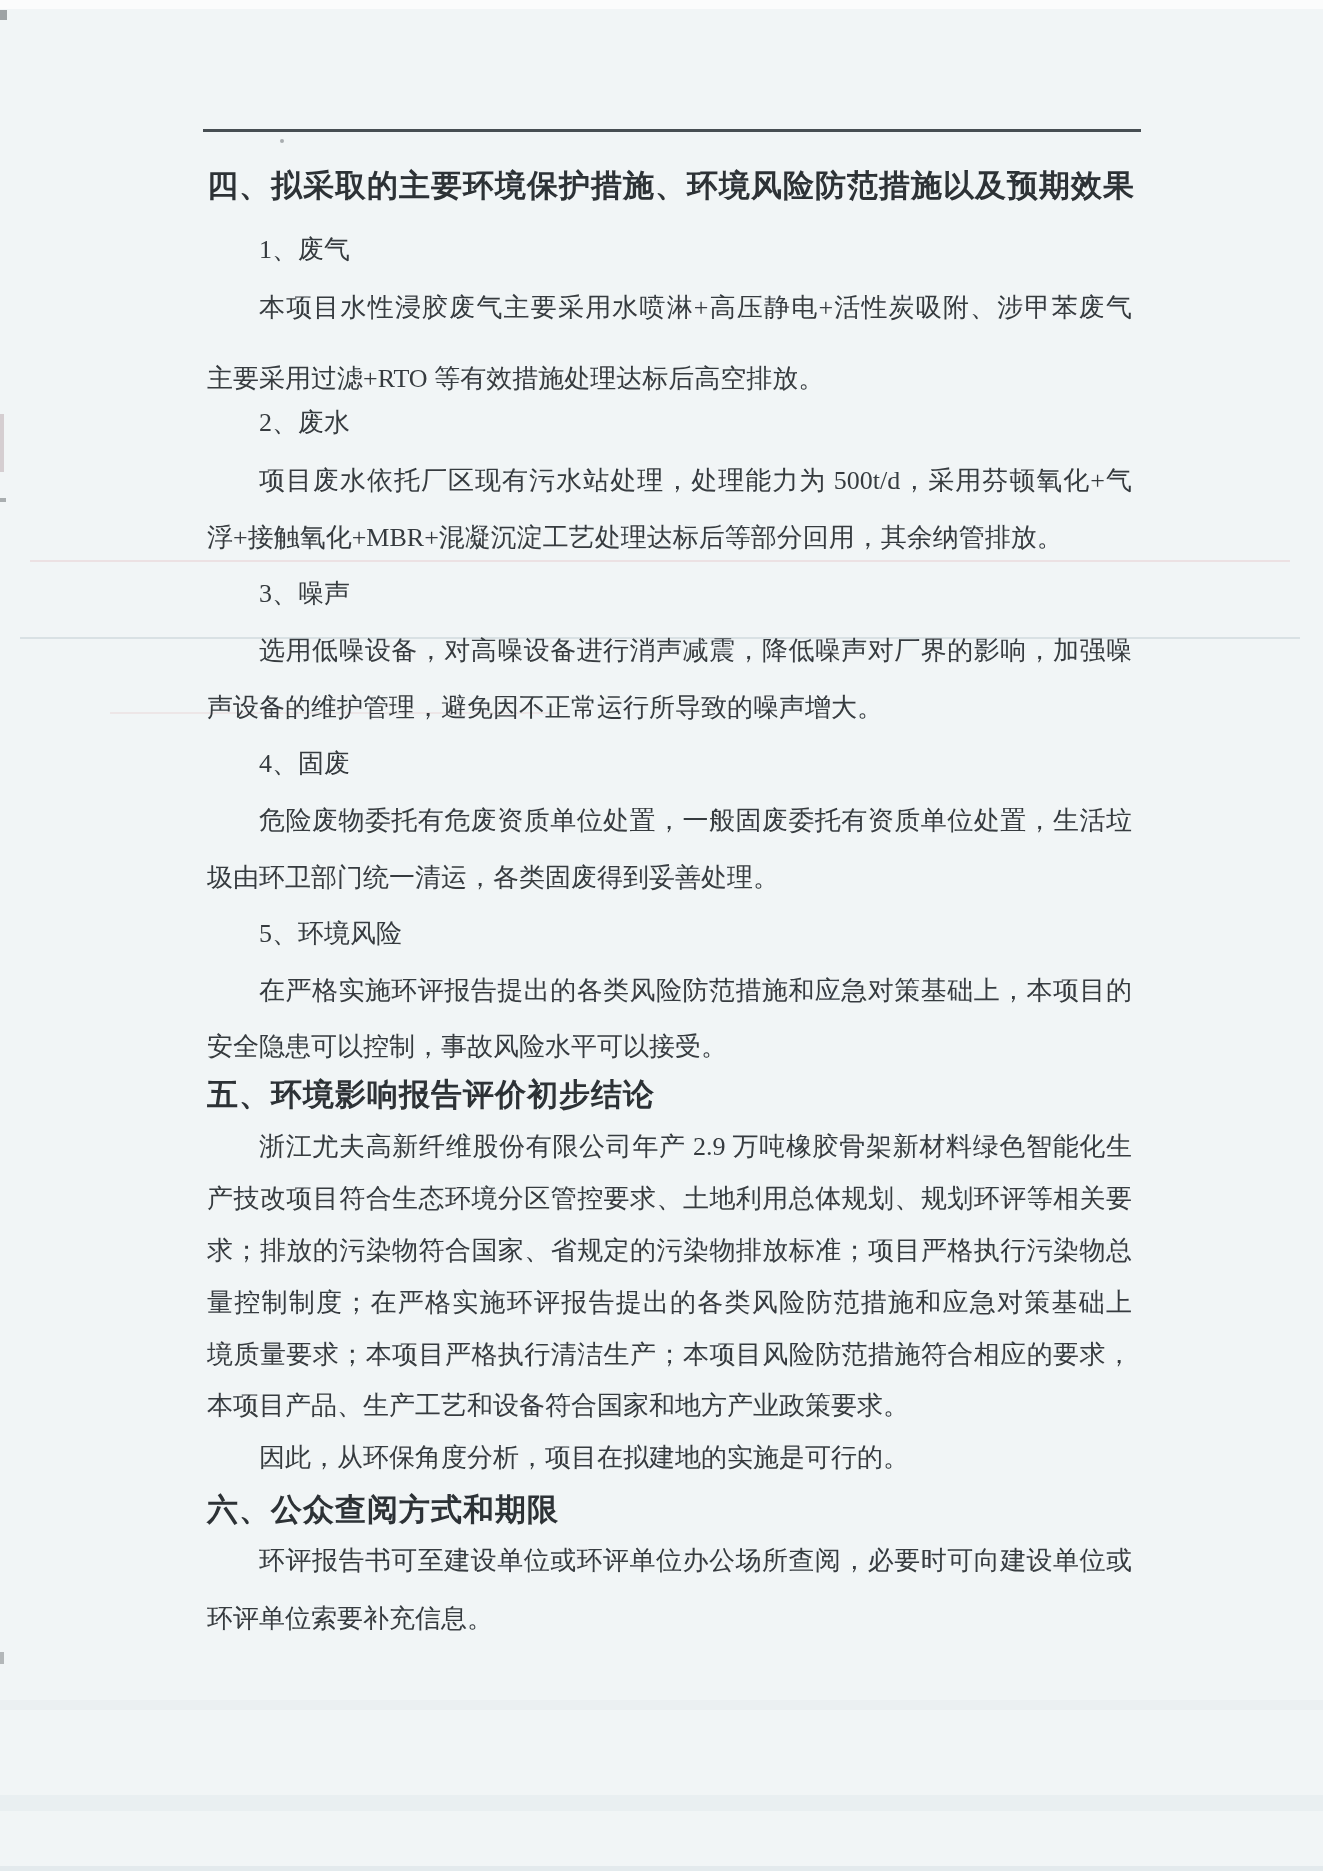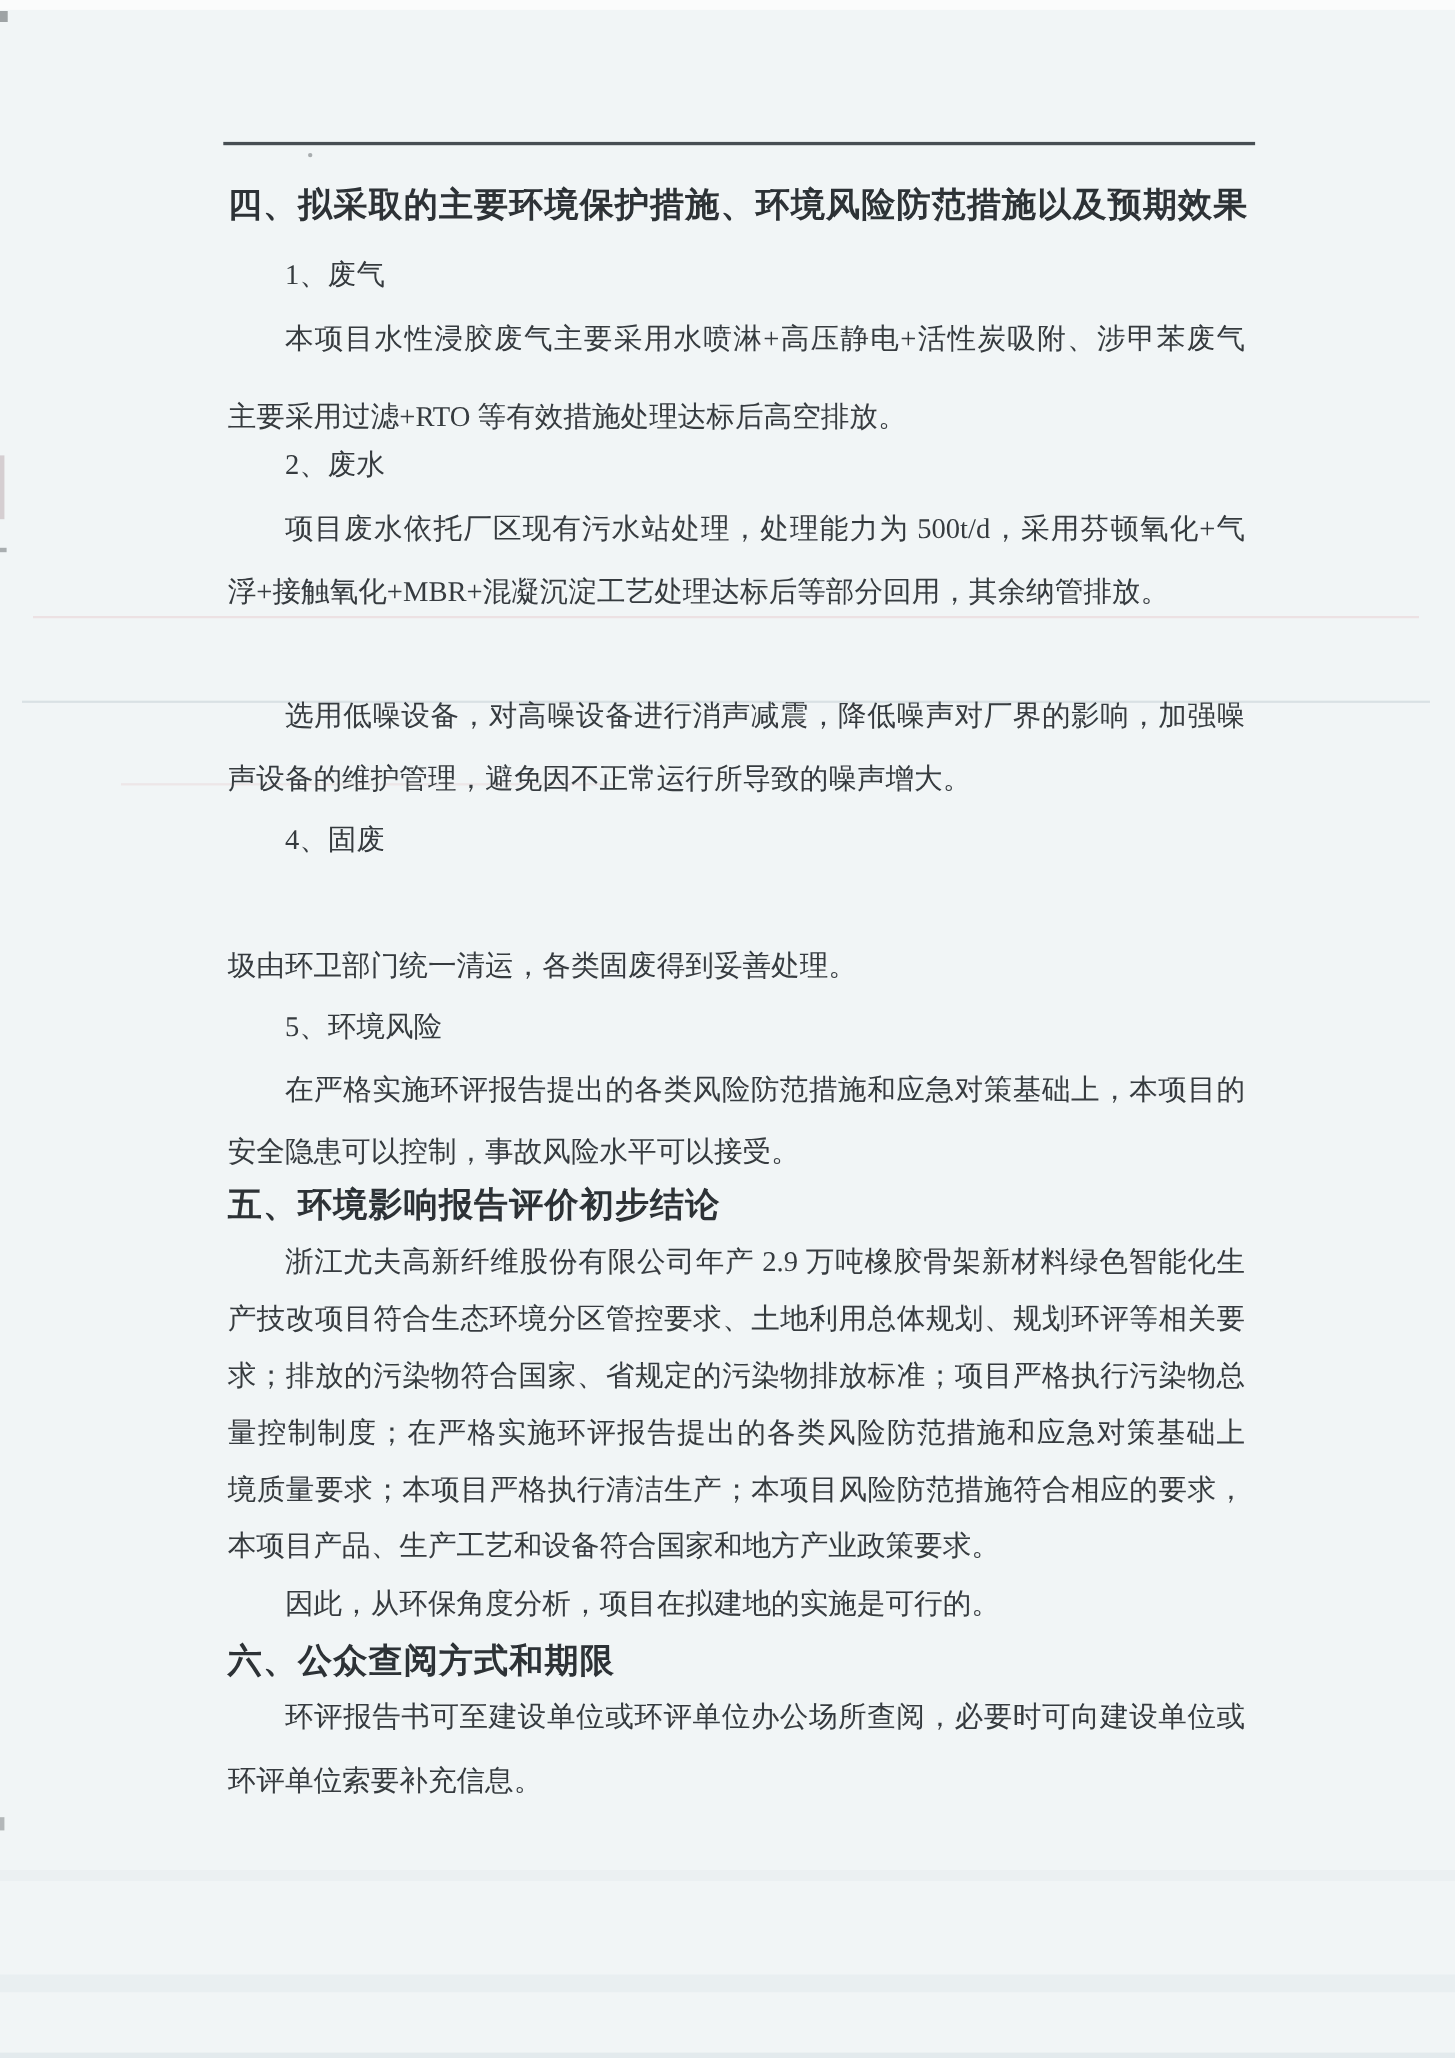--- a/index.html
+++ b/index.html
@@ -65,24 +65,26 @@
     <div class="h" style="top:164px">四、拟采取的主要环境保护措施、环境风险防范措施以及预期效果</div>
 
     <div class="ln indent" style="top:229px">1、废气</div>
     <div class="ln indent fill" style="top:287px">本项目水性浸胶废气主要采用水喷淋+高压静电+活性炭吸附、涉甲苯废气</div>
     <div class="ln" style="top:358px">主要采用过滤+RTO 等有效措施处理达标后高空排放。</div>
 
     <div class="ln indent" style="top:402px">2、废水</div>
     <div class="ln indent fill" style="top:460px">项目废水依托厂区现有污水站处理，处理能力为 500t/d，采用芬顿氧化+气</div>
     <div class="ln" style="top:517px">浮+接触氧化+MBR+混凝沉淀工艺处理达标后等部分回用，其余纳管排放。</div>
 
+    <div class="ln indent" style="top:573px">3、噪声</div>
     <div class="ln indent fill" style="top:630px">选用低噪设备，对高噪设备进行消声减震，降低噪声对厂界的影响，加强噪</div>
     <div class="ln" style="top:687px">声设备的维护管理，避免因不正常运行所导致的噪声增大。</div>
 
     <div class="ln indent" style="top:743px">4、固废</div>
+    <div class="ln indent fill" style="top:800px">危险废物委托有危废资质单位处置，一般固废委托有资质单位处置，生活垃</div>
     <div class="ln" style="top:857px">圾由环卫部门统一清运，各类固废得到妥善处理。</div>
 
     <div class="ln indent" style="top:913px">5、环境风险</div>
     <div class="ln indent fill" style="top:970px">在严格实施环评报告提出的各类风险防范措施和应急对策基础上，本项目的</div>
     <div class="ln" style="top:1026px">安全隐患可以控制，事故风险水平可以接受。</div>
 
     <div class="h" style="top:1073px">五、环境影响报告评价初步结论</div>
 
     <div class="ln indent fill" style="top:1126px">浙江尤夫高新纤维股份有限公司年产 2.9 万吨橡胶骨架新材料绿色智能化生</div>
     <div class="ln fill" style="top:1230px">求；排放的污染物符合国家、省规定的污染物排放标准；项目严格执行污染物总</div>

